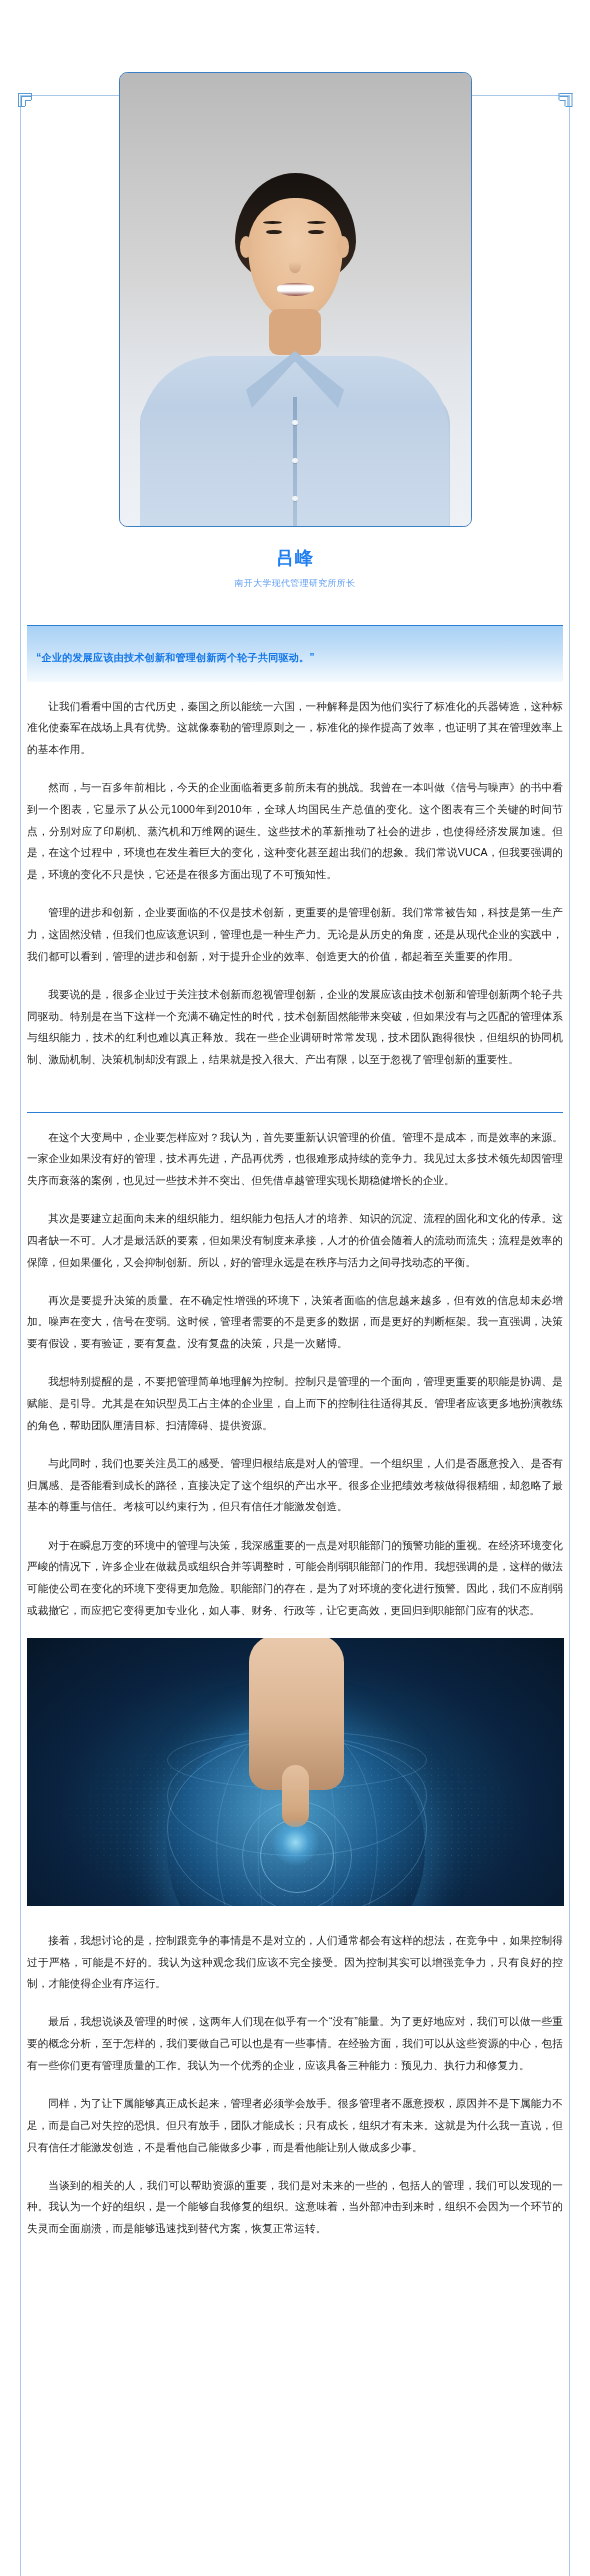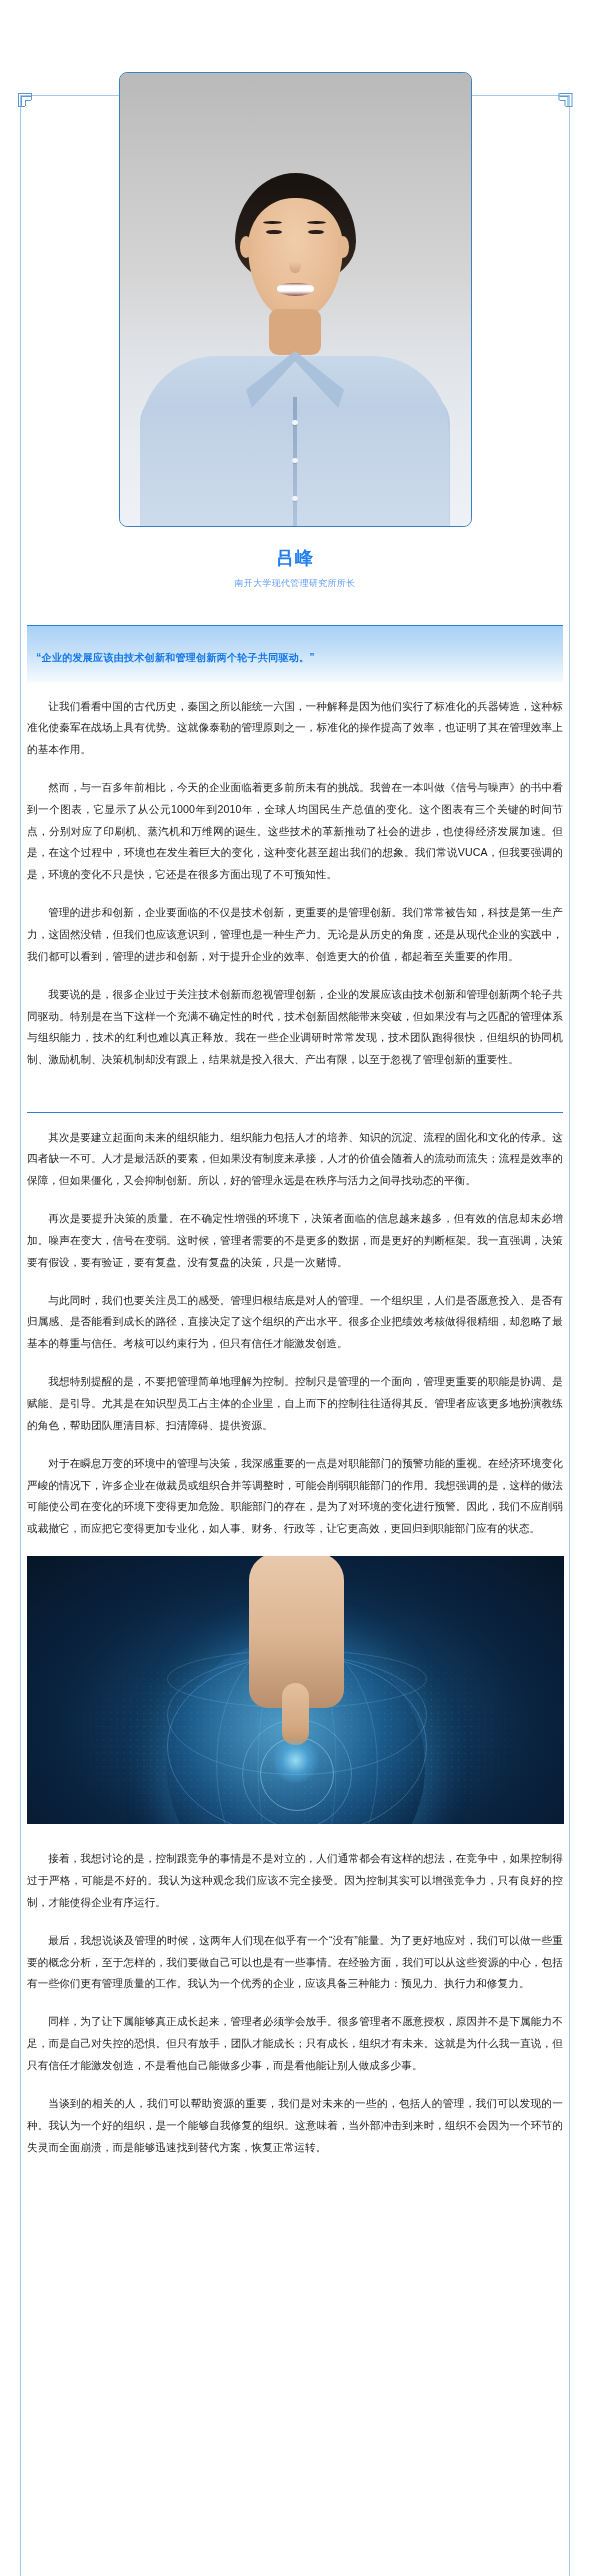--- a/index.html
+++ b/index.html
@@ -300,24 +300,25 @@
       <p>我要说的是，很多企业过于关注技术创新而忽视管理创新，企业的发展应该由技术创新和管理创新两个轮子共同驱动。特别是在当下这样一个充满不确定性的时代，技术创新固然能带来突破，但如果没有与之匹配的管理体系与组织能力，技术的红利也难以真正释放。我在一些企业调研时常常发现，技术团队跑得很快，但组织的协同机制、激励机制、决策机制却没有跟上，结果就是投入很大、产出有限，以至于忽视了管理创新的重要性。</p>
     </div>
 
     <div class="spacer-md"></div>
     <div class="hr-blue" style="margin-top:0"></div>
 
 
     <div class="spacer-sm"></div>
 
     <div class="body-text">
+      <p>在这个大变局中，企业要怎样应对？我认为，首先要重新认识管理的价值。管理不是成本，而是效率的来源。一家企业如果没有好的管理，技术再先进，产品再优秀，也很难形成持续的竞争力。我见过太多技术领先却因管理失序而衰落的案例，也见过一些技术并不突出、但凭借卓越管理实现长期稳健增长的企业。</p>
       <p>其次是要建立起面向未来的组织能力。组织能力包括人才的培养、知识的沉淀、流程的固化和文化的传承。这四者缺一不可。人才是最活跃的要素，但如果没有制度来承接，人才的价值会随着人的流动而流失；流程是效率的保障，但如果僵化，又会抑制创新。所以，好的管理永远是在秩序与活力之间寻找动态的平衡。</p>
       <p>再次是要提升决策的质量。在不确定性增强的环境下，决策者面临的信息越来越多，但有效的信息却未必增加。噪声在变大，信号在变弱。这时候，管理者需要的不是更多的数据，而是更好的判断框架。我一直强调，决策要有假设，要有验证，要有复盘。没有复盘的决策，只是一次赌博。</p>
+      <p>我想特别提醒的是，不要把管理简单地理解为控制。控制只是管理的一个面向，管理更重要的职能是协调、是赋能、是引导。尤其是在知识型员工占主体的企业里，自上而下的控制往往适得其反。管理者应该更多地扮演教练的角色，帮助团队厘清目标、扫清障碍、提供资源。</p>
       <p>与此同时，我们也要关注员工的感受。管理归根结底是对人的管理。一个组织里，人们是否愿意投入、是否有归属感、是否能看到成长的路径，直接决定了这个组织的产出水平。很多企业把绩效考核做得很精细，却忽略了最基本的尊重与信任。考核可以约束行为，但只有信任才能激发创造。</p>
-      <p>我想特别提醒的是，不要把管理简单地理解为控制。控制只是管理的一个面向，管理更重要的职能是协调、是赋能、是引导。尤其是在知识型员工占主体的企业里，自上而下的控制往往适得其反。管理者应该更多地扮演教练的角色，帮助团队厘清目标、扫清障碍、提供资源。</p>
       <p>对于在瞬息万变的环境中的管理与决策，我深感重要的一点是对职能部门的预警功能的重视。在经济环境变化严峻的情况下，许多企业在做裁员或组织合并等调整时，可能会削弱职能部门的作用。我想强调的是，这样的做法可能使公司在变化的环境下变得更加危险。职能部门的存在，是为了对环境的变化进行预警。因此，我们不应削弱或裁撤它，而应把它变得更加专业化，如人事、财务、行政等，让它更高效，更回归到职能部门应有的状态。</p>
     </div>
 
     <div class="net-image">
       <div class="dots"></div>
       <div class="globe"></div>
       <div class="lat a"></div>
       <div class="lat b"></div>
       <div class="lat c"></div>
       <div class="mer a"></div>

